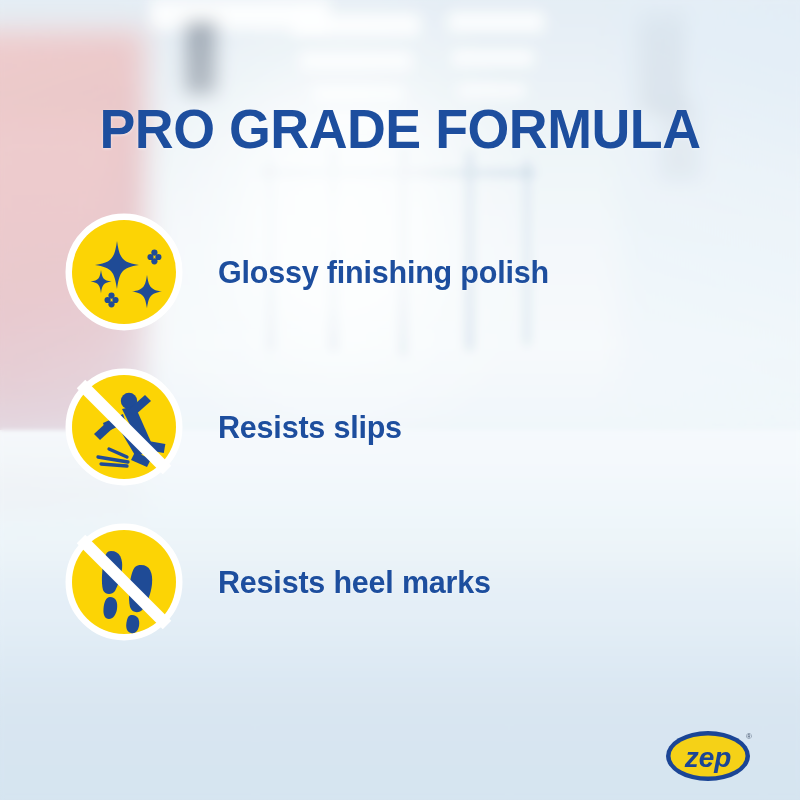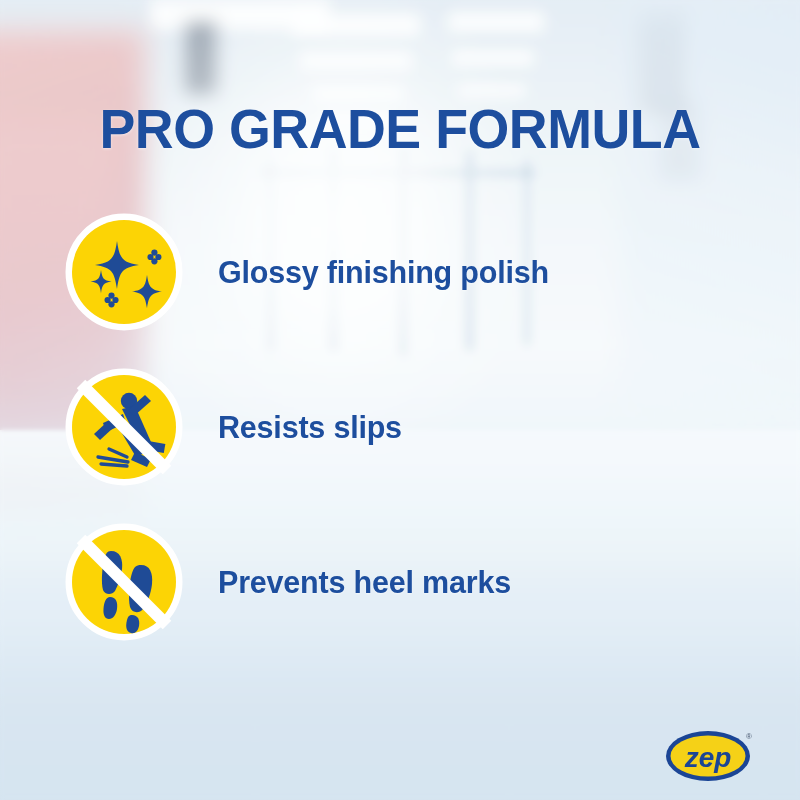--- a/index.html
+++ b/index.html
@@ -341,21 +341,21 @@
 
               <path d="M76 42 C85 42 88 50 87 61 C86 71 82 80 78 86 C74 91 67 90 65 84
                        C63 76 64 59 67 50 C69 44 71 42 76 42 Z"></path>
               <path d="M67 92 C73 92 75 97 74 103 C73 108 70 111 66 110
                        C62 109 60.5 105 61.5 99.5 C62.5 94 63.5 92 67 92 Z"></path>
             </g>
 
             <line x1="16" y1="16" x2="102" y2="102" stroke="#ffffff" stroke-width="12" stroke-linecap="butt"></line>
           </svg>
         </div>
-        <div class="feature-label">Prevents heel marks</div>
+        <div class="feature-label">Resists heel marks</div>
       </div>
 
     </div>
 
     <div class="brand">
       <svg viewBox="0 0 94 56" width="94" height="56">
         <ellipse cx="45" cy="29" rx="42" ry="25" fill="#1b4595"></ellipse>
         <ellipse cx="45" cy="29" rx="37.5" ry="20.6" fill="#f5d117"></ellipse>
         <text x="45" y="40" text-anchor="middle" font-family="'Liberation Sans', sans-serif" font-size="28" font-weight="700" font-style="italic" fill="#1b4595">zep</text>
         <text x="86" y="12" text-anchor="middle" font-family="'Liberation Sans', sans-serif" font-size="8" fill="#4a5a72">®</text>

